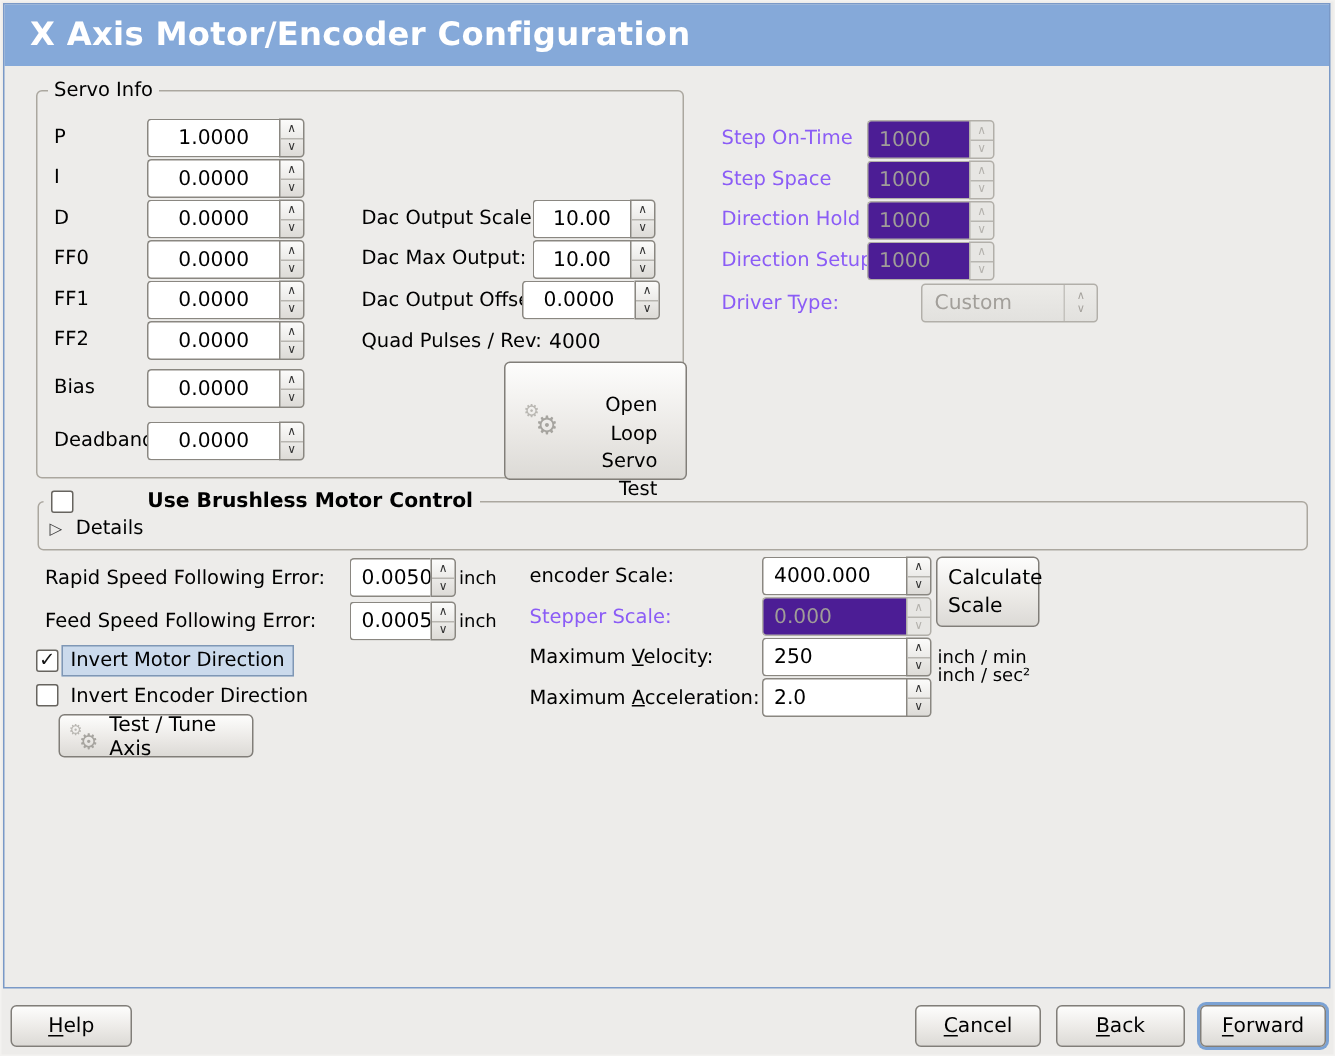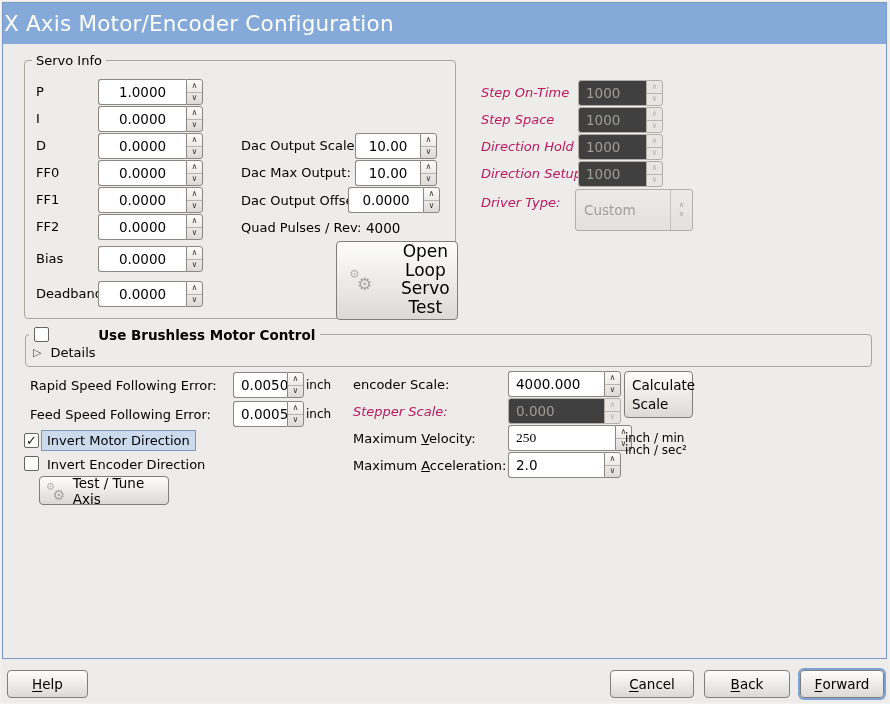--- a/index.html
+++ b/index.html
@@ -1,39 +1,39 @@
 <!DOCTYPE html>
 <html><head>
 <meta charset="utf-8">
 <style>
   html,body{margin:0;padding:0;}
   body{width:890px;height:704px;background:#edecea;font-family:"DejaVu Sans","Liberation Sans",sans-serif;color:#000;overflow:hidden;}
   .window{position:relative;width:890px;height:704px;background:#edecea;box-shadow:inset 0 0 0 1px #f3f2f0;}
   .content-frame{position:absolute;left:2px;top:2px;width:883px;height:655px;border:1.5px solid #7a99c7;background:transparent;}
   .titlebar{position:absolute;left:0;top:0;right:0;height:41px;background:#85a9d9;display:flex;align-items:center;}
-  .titlebar .title{font-size:21.5px;font-weight:normal;color:#ffffff;padding-left:1px;letter-spacing:0.2px;}
+  .titlebar .title{font-size:21.5px;font-weight:bold;color:#ffffff;padding-left:17px;letter-spacing:0.2px;}
   .abs{position:absolute;}
   .lbl{position:absolute;font-size:13px;color:#000;white-space:nowrap;}
-  .lbl.dis{color:#be185d;font-style:italic;}
+  .lbl.dis{color:#8b5cf6;}
   .frame{position:absolute;border:1px solid #aba79f;border-radius:4px;}
   .frame-label{position:absolute;top:-8px;left:7px;background:#edecea;padding:0 4px;font-size:13px;white-space:nowrap;}
   .frame-label.dis{color:#9d9a94;}
   
   .spinbox{position:absolute;height:26px;display:flex;box-sizing:border-box;}
   .sb-val{flex:1;display:flex;align-items:center;background:#fff;border:1px solid #8a8781;border-right:none;border-radius:3px 0 0 3px;font-size:13.5px;overflow:hidden;white-space:nowrap;}
   .sb-val.center{justify-content:center;}
   .sb-val.left{padding-left:7px;}
   .spinbtns{width:17px;border:1px solid #8a8781;border-radius:0 3px 3px 0;background:linear-gradient(#fbfbfa,#dddbd7);display:flex;flex-direction:column;box-sizing:border-box;}
   .spinbtns span{flex:1;display:flex;align-items:center;justify-content:center;font-size:8px;line-height:1;color:#333;cursor:default;}
   .spinbtns span:first-child{border-bottom:1px solid #b7b5b0;}
-  .spinbox.disabled .sb-val{background:#404040;color:#a09d98;border-color:#b2afa9;}
+  .spinbox.disabled .sb-val{background:#4c1d95;color:#a09d98;border-color:#b2afa9;}
   .spinbox.disabled .spinbtns{background:#e7e6e3;border-color:#b2afa9;}
   .spinbox.disabled .spinbtns span{color:#b4b2ad;}
   
-  .combo{position:absolute;height:42px;display:flex;box-sizing:border-box;border:1px solid #b2afa9;border-radius:3px;background:linear-gradient(#ecebe8,#e2e1de);}
+  .combo{position:absolute;height:26px;display:flex;box-sizing:border-box;border:1px solid #b2afa9;border-radius:3px;background:linear-gradient(#ecebe8,#e2e1de);margin-left:39px;}
   .combo-val{flex:1;display:flex;align-items:center;padding-left:8px;font-size:13.5px;color:#a29f9a;}
   .combo-arrows{width:21px;border-left:1px solid #c4c2bd;display:flex;flex-direction:column;align-items:center;justify-content:center;font-size:7.5px;line-height:1.15;color:#a5a29d;}
   
   .btn{position:absolute;box-sizing:border-box;background:linear-gradient(#fdfdfc,#eceae7 55%,#dcdad6);border:1px solid #817e79;border-radius:4px;display:flex;align-items:center;justify-content:center;font-size:13.5px;cursor:default;}
   .btn.focus{box-shadow:0 0 0 2px #7ba2d4;}
   .btn u{text-underline-offset:2px;}
   
   .cb{position:absolute;width:15px;height:15px;box-sizing:border-box;background:#fff;border:1.5px solid #67645f;border-radius:2px;display:flex;align-items:center;justify-content:center;font-size:13px;font-weight:bold;color:#141414;line-height:1;}
   .hl{background:#cbdaec;border:1px solid #7f97b5;}
   
@@ -146,21 +146,21 @@
         </span>
     </div>
     <span class="lbl" style="left:238px;top:217px;">Quad Pulses / Rev:</span>
     <span class="static-val" style="left:363px;top:217px;">4000</span>
 
     <div class="btn" style="left:333px;top:238px;width:122px;height:79px;">
       <span class="gears" style="position:absolute;left:12px;top:24px;">
           <span class="g1">⚙</span>
           <span class="g2">⚙</span>
         </span>
-      <div style="position:absolute;left:64px;top:0;text-align:center;font-size:17px;line-height:18.5px;">
+      <div style="position:absolute;left:64px;top:20px;text-align:right;font-size:13px;line-height:18.5px;">
         <div>Open</div>
         <div>Loop</div>
         <div>Servo</div>
         <div>Test</div>
       </div>
     </div>
 
     <span class="lbl dis" style="left:478px;top:82px;">Step On-Time</span>
     <div class="spinbox disabled" style="left:575px;top:77px;width:85px;">
       <span class="sb-val left">1000</span>
@@ -259,21 +259,21 @@
     </div>
     <span class="lbl dis" style="left:350px;top:401px;">Stepper Scale:</span>
     <div class="spinbox disabled" style="left:505px;top:395px;width:113px;">
       <span class="sb-val left">0.000</span>
         <span class="spinbtns">
           <span>∧</span>
           <span>∨</span>
         </span>
     </div>
     <span class="lbl" style="left:350px;top:428px;">Maximum <u>V</u>elocity:</span>
-    <div class="spinbox" style="left:505px;top:422px;width:124px;font-family:Liberation Serif, serif;">
+    <div class="spinbox" style="left:505px;top:422px;width:113px;">
       <span class="sb-val left">250</span>
         <span class="spinbtns">
           <span>∧</span>
           <span>∨</span>
         </span>
     </div>
     <span class="unit" style="left:622px;top:428px;">inch / min</span>
     <span class="lbl" style="left:350px;top:455px;">Maximum <u>A</u>cceleration:</span>
     <div class="spinbox" style="left:505px;top:449px;width:113px;">
       <span class="sb-val left">2.0</span>

